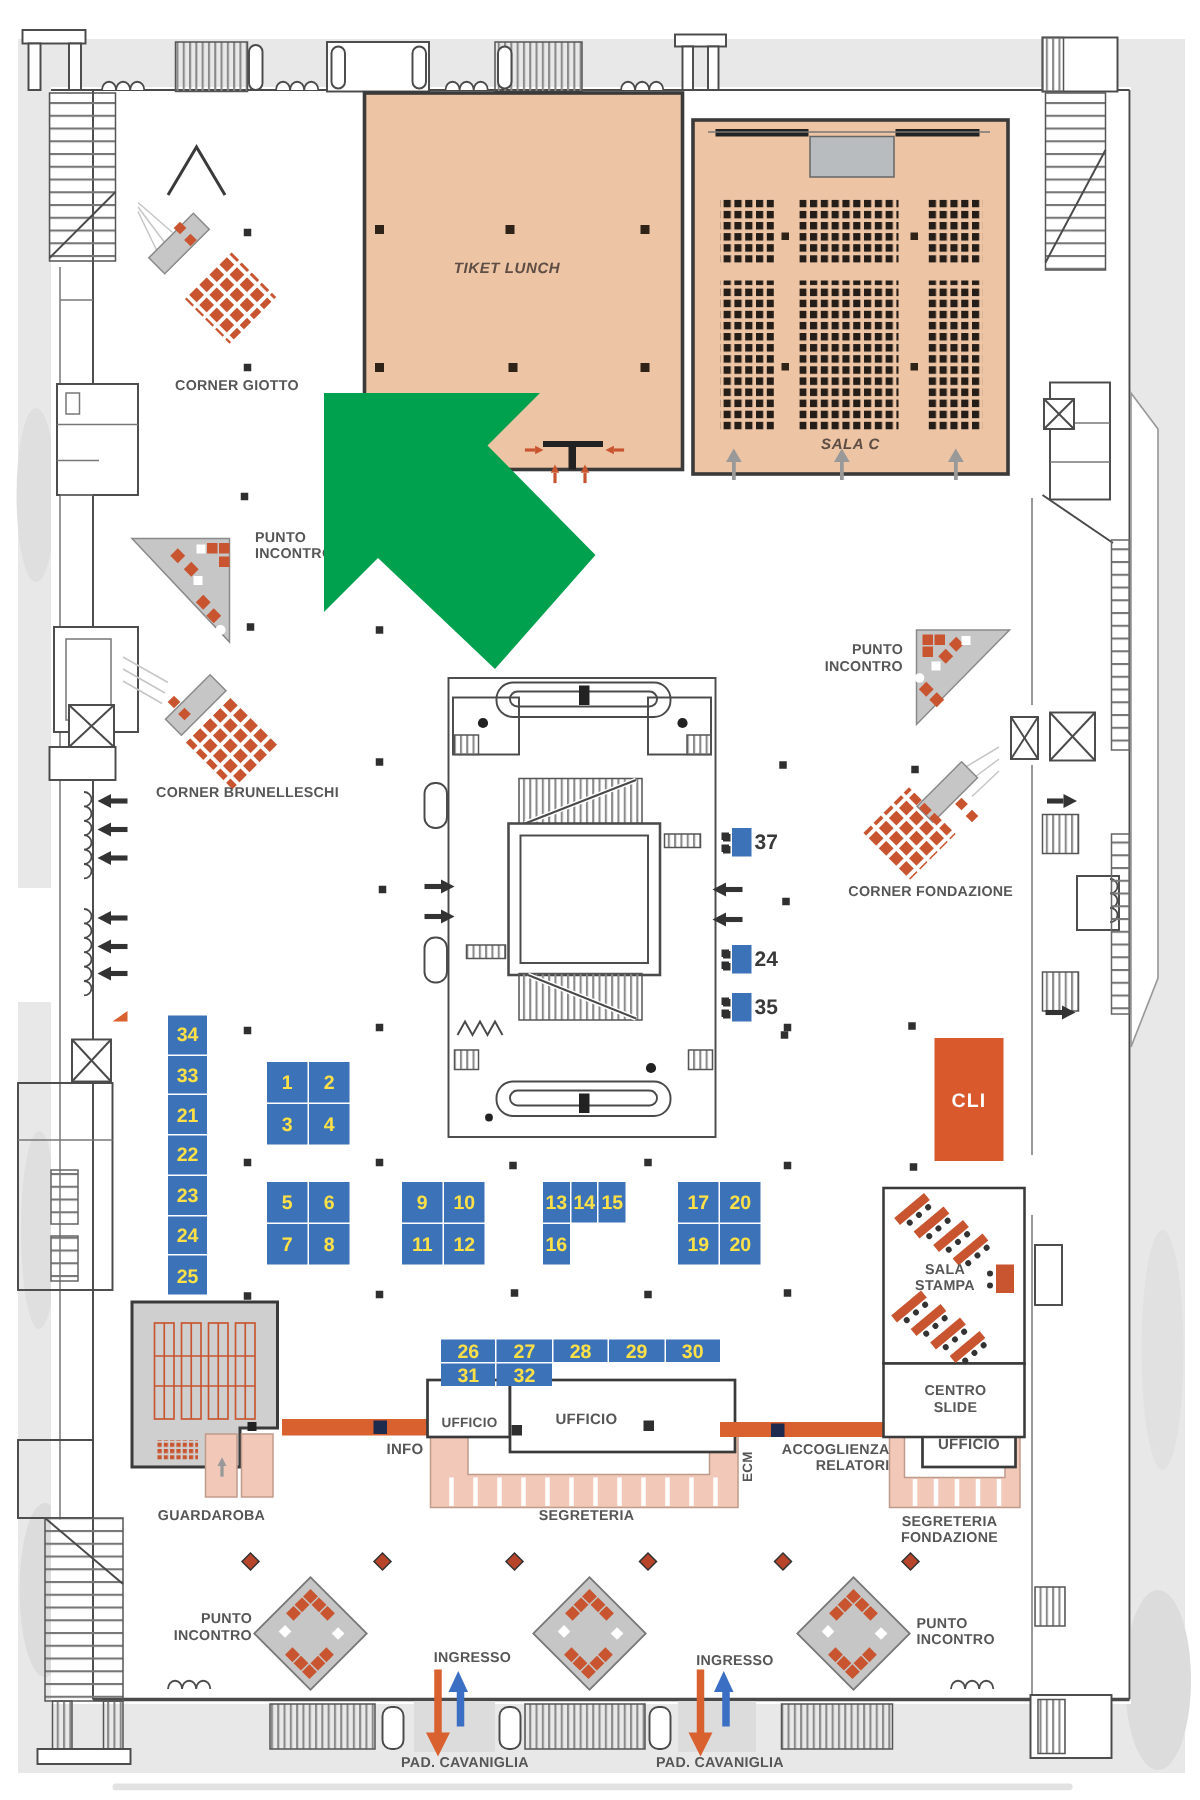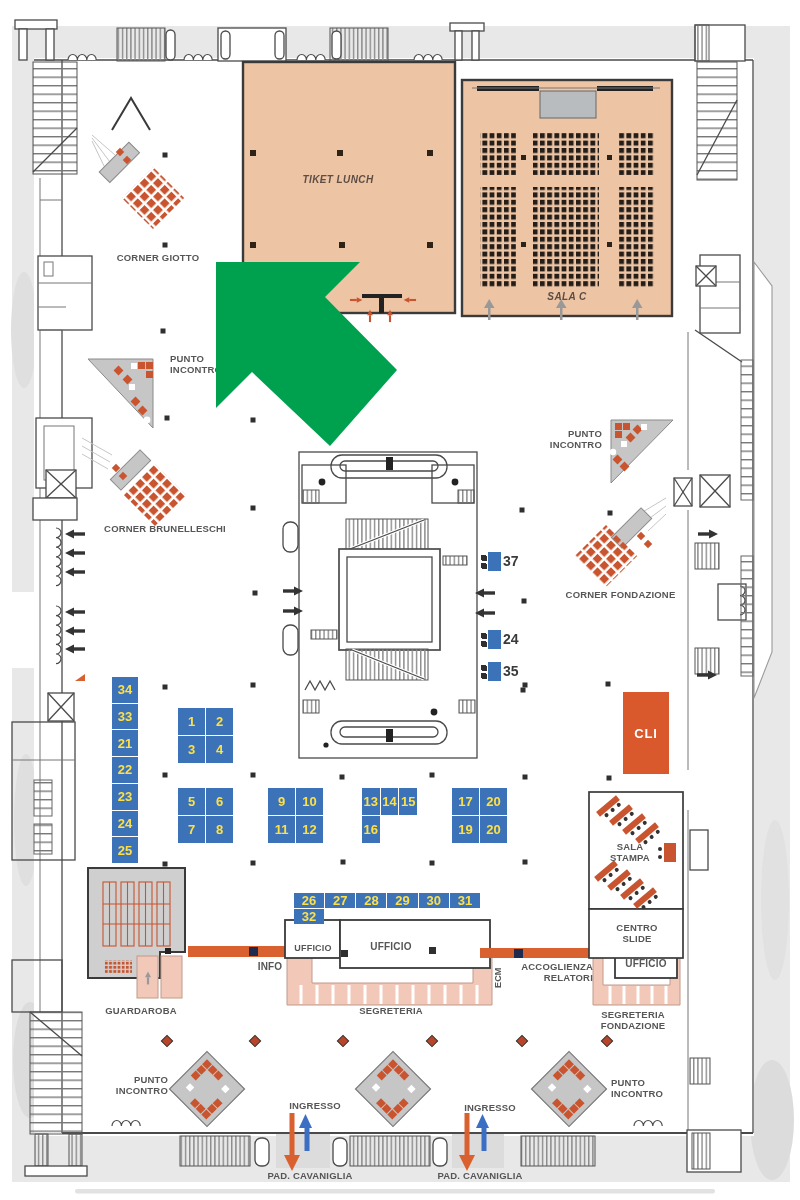--- a/index.html
+++ b/index.html
@@ -600,21 +600,21 @@
     <div class="bcell">14</div>
     <div class="bcell">15</div>
     <div class="bcell">16</div>
   </div>
   <div class="bgrid" style="left:452px;top:788px;width:55px;height:55px;grid-template-columns:1fr 1fr;grid-template-rows:1fr 1fr;">
     <div class="bcell">17</div>
     <div class="bcell">20</div>
     <div class="bcell">19</div>
     <div class="bcell">20</div>
   </div>
-  <div class="bgrid" style="left:294px;top:893px;width:186px;height:27px;grid-template-columns:repeat(6,1fr);">
+  <div class="bgrid" style="left:294px;top:893px;width:186px;height:27px;grid-template-columns:repeat(5,1fr);">
     <div class="bcell">26</div>
     <div class="bcell">27</div>
     <div class="bcell">28</div>
     <div class="bcell">29</div>
     <div class="bcell">30</div>
     <div class="bcell">31</div>
     <div class="bcell">32</div>
   </div>
 
   <div class="marker" style="left:481px;top:551px;">

